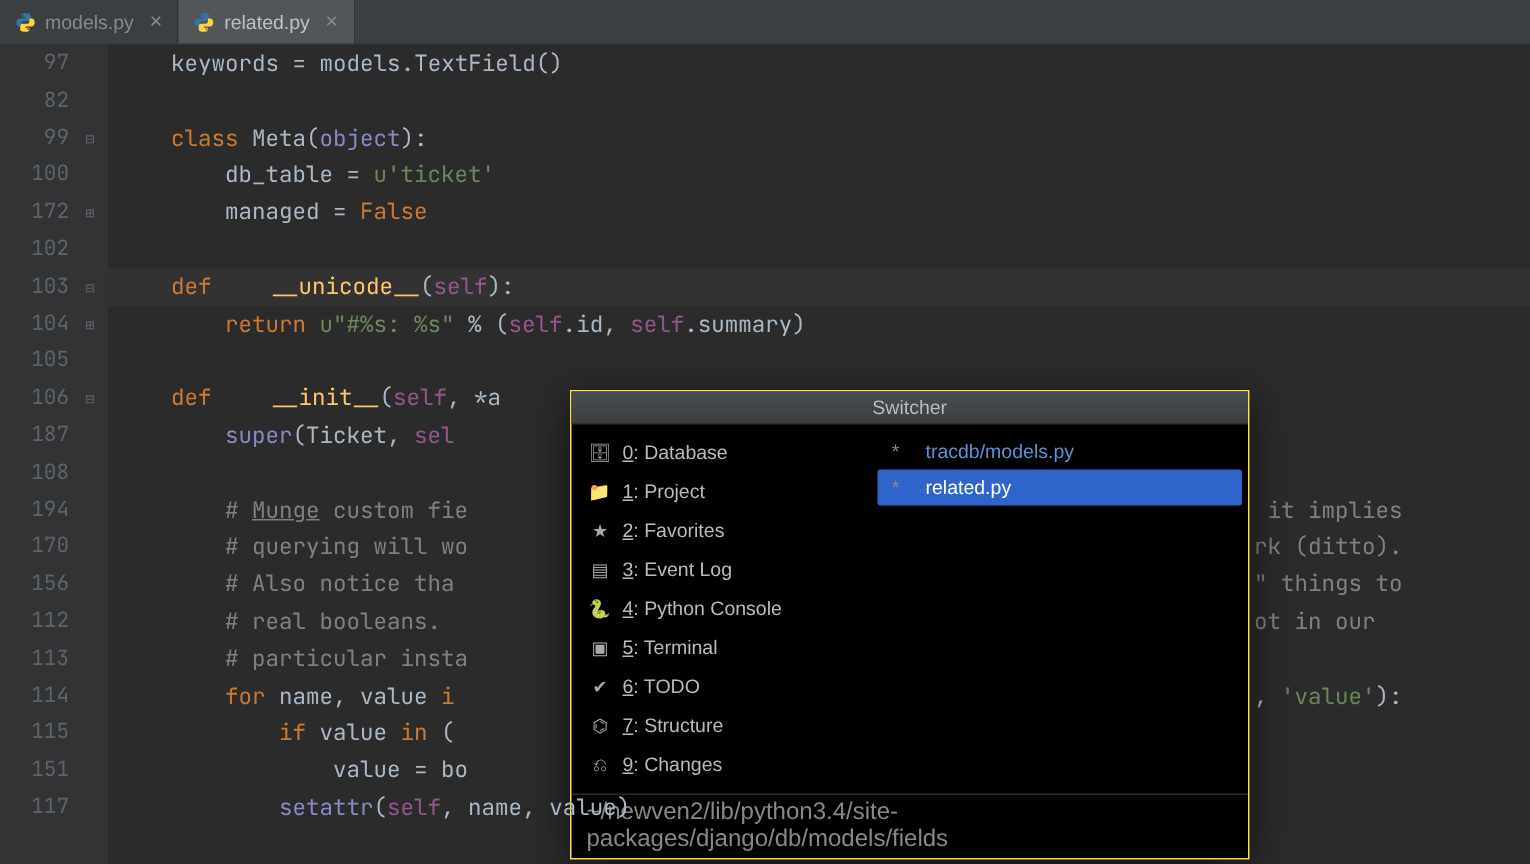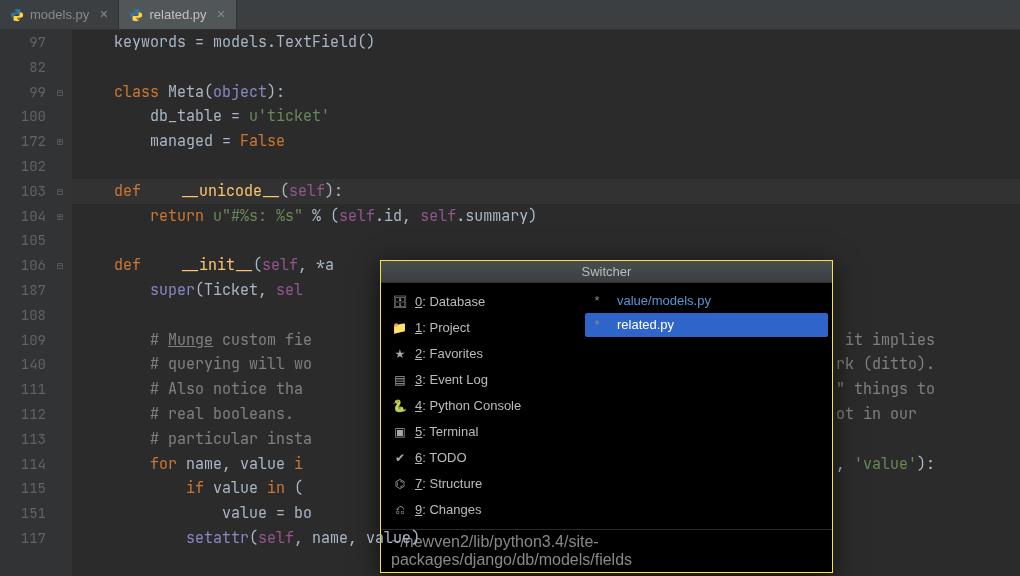--- a/index.html
+++ b/index.html
@@ -171,23 +171,23 @@
       <span class="ln">99</span>
       <span class="ln">100</span>
       <span class="ln">172</span>
       <span class="ln">102</span>
       <span class="ln">103</span>
       <span class="ln">104</span>
       <span class="ln">105</span>
       <span class="ln">106</span>
       <span class="ln">187</span>
       <span class="ln">108</span>
-      <span class="ln">109</span>
-      <span class="ln">140</span>
-      <span class="ln">111</span>
+      <span class="ln">194</span>
+      <span class="ln">170</span>
+      <span class="ln">156</span>
       <span class="ln">112</span>
       <span class="ln">113</span>
       <span class="ln">114</span>
       <span class="ln">115</span>
       <span class="ln">151</span>
       <span class="ln">117</span>
     </div>
   <div class="fold" id="fold">
       <div class="mark" style="top: 57.6px;">⊟</div>
       <div class="mark" style="top: 107.2px;">⊞</div>
@@ -241,21 +241,21 @@
       </div>
     <div class="switcher-right" id="sw-right">
         <div class="file dim">
           <span class="mod">*</span>
           <span class="pyicon">
             <svg viewBox="0 0 16 16">
               <path fill="#3573a5" d="M8 1c-3 0-3 1.3-3 1.3V4h3v1H3.3S1 5 1 8s2.3 3 2.3 3H5V9s-.1-2 2-2h3s2 .1 2-2V2.3S12 1 8 1zM6 2.3a.7.7 0 1 1 0 1.4.7.7 0 0 1 0-1.4z"></path>
               <path fill="#ffd43b" d="M8 15c3 0 3-1.3 3-1.3V12H8v-1h4.7S15 11 15 8s-2.3-3-2.3-3H11v2s.1 2-2 2H6s-2-.1-2 2v2.7S4 15 8 15zm2-1.3a.7.7 0 1 1 0-1.4.7.7 0 0 1 0 1.4z"></path>
             </svg>
           </span>
-          <span class="fname">value/models.py</span>
+          <span class="fname">tracdb/models.py</span>
         </div>
         <div class="file selected">
           <span class="mod">*</span>
           <span class="pyicon">
             <svg viewBox="0 0 16 16">
               <path fill="#3573a5" d="M8 1c-3 0-3 1.3-3 1.3V4h3v1H3.3S1 5 1 8s2.3 3 2.3 3H5V9s-.1-2 2-2h3s2 .1 2-2V2.3S12 1 8 1zM6 2.3a.7.7 0 1 1 0 1.4.7.7 0 0 1 0-1.4z"></path>
               <path fill="#ffd43b" d="M8 15c3 0 3-1.3 3-1.3V12H8v-1h4.7S15 11 15 8s-2.3-3-2.3-3H11v2s.1 2-2 2H6s-2-.1-2 2v2.7S4 15 8 15zm2-1.3a.7.7 0 1 1 0-1.4.7.7 0 0 1 0 1.4z"></path>
             </svg>
           </span>
           <span class="fname">related.py</span>

